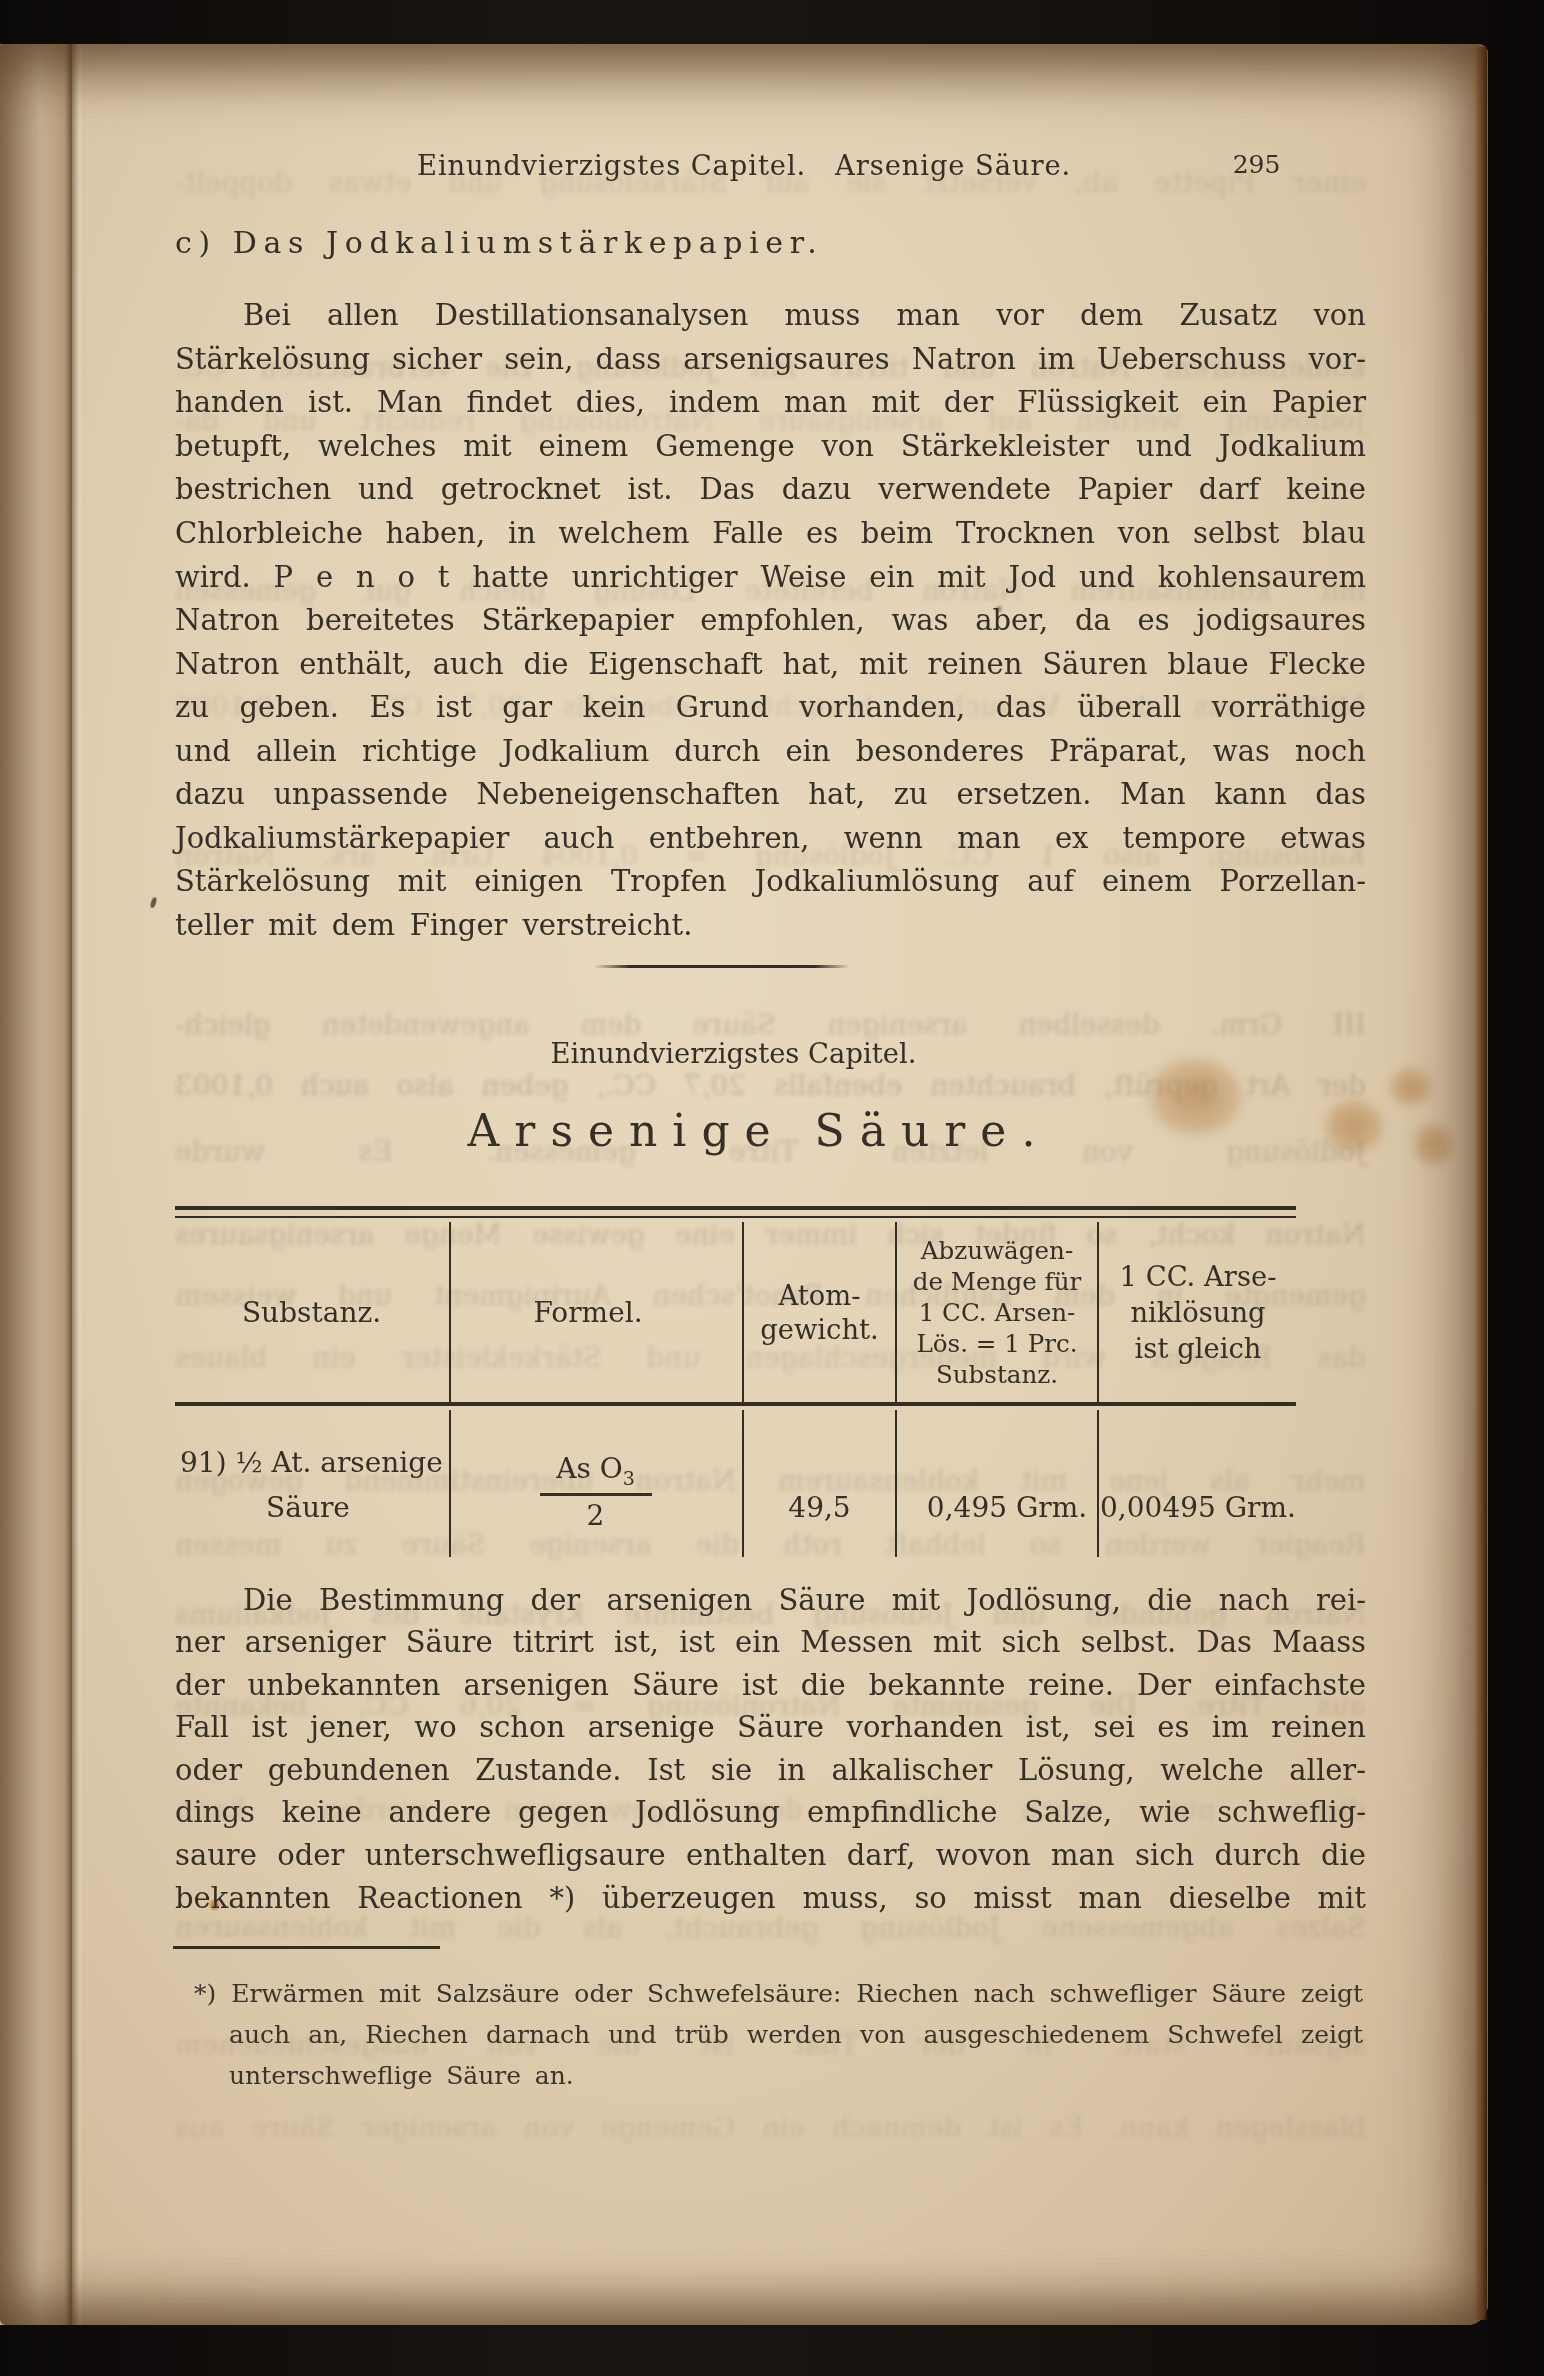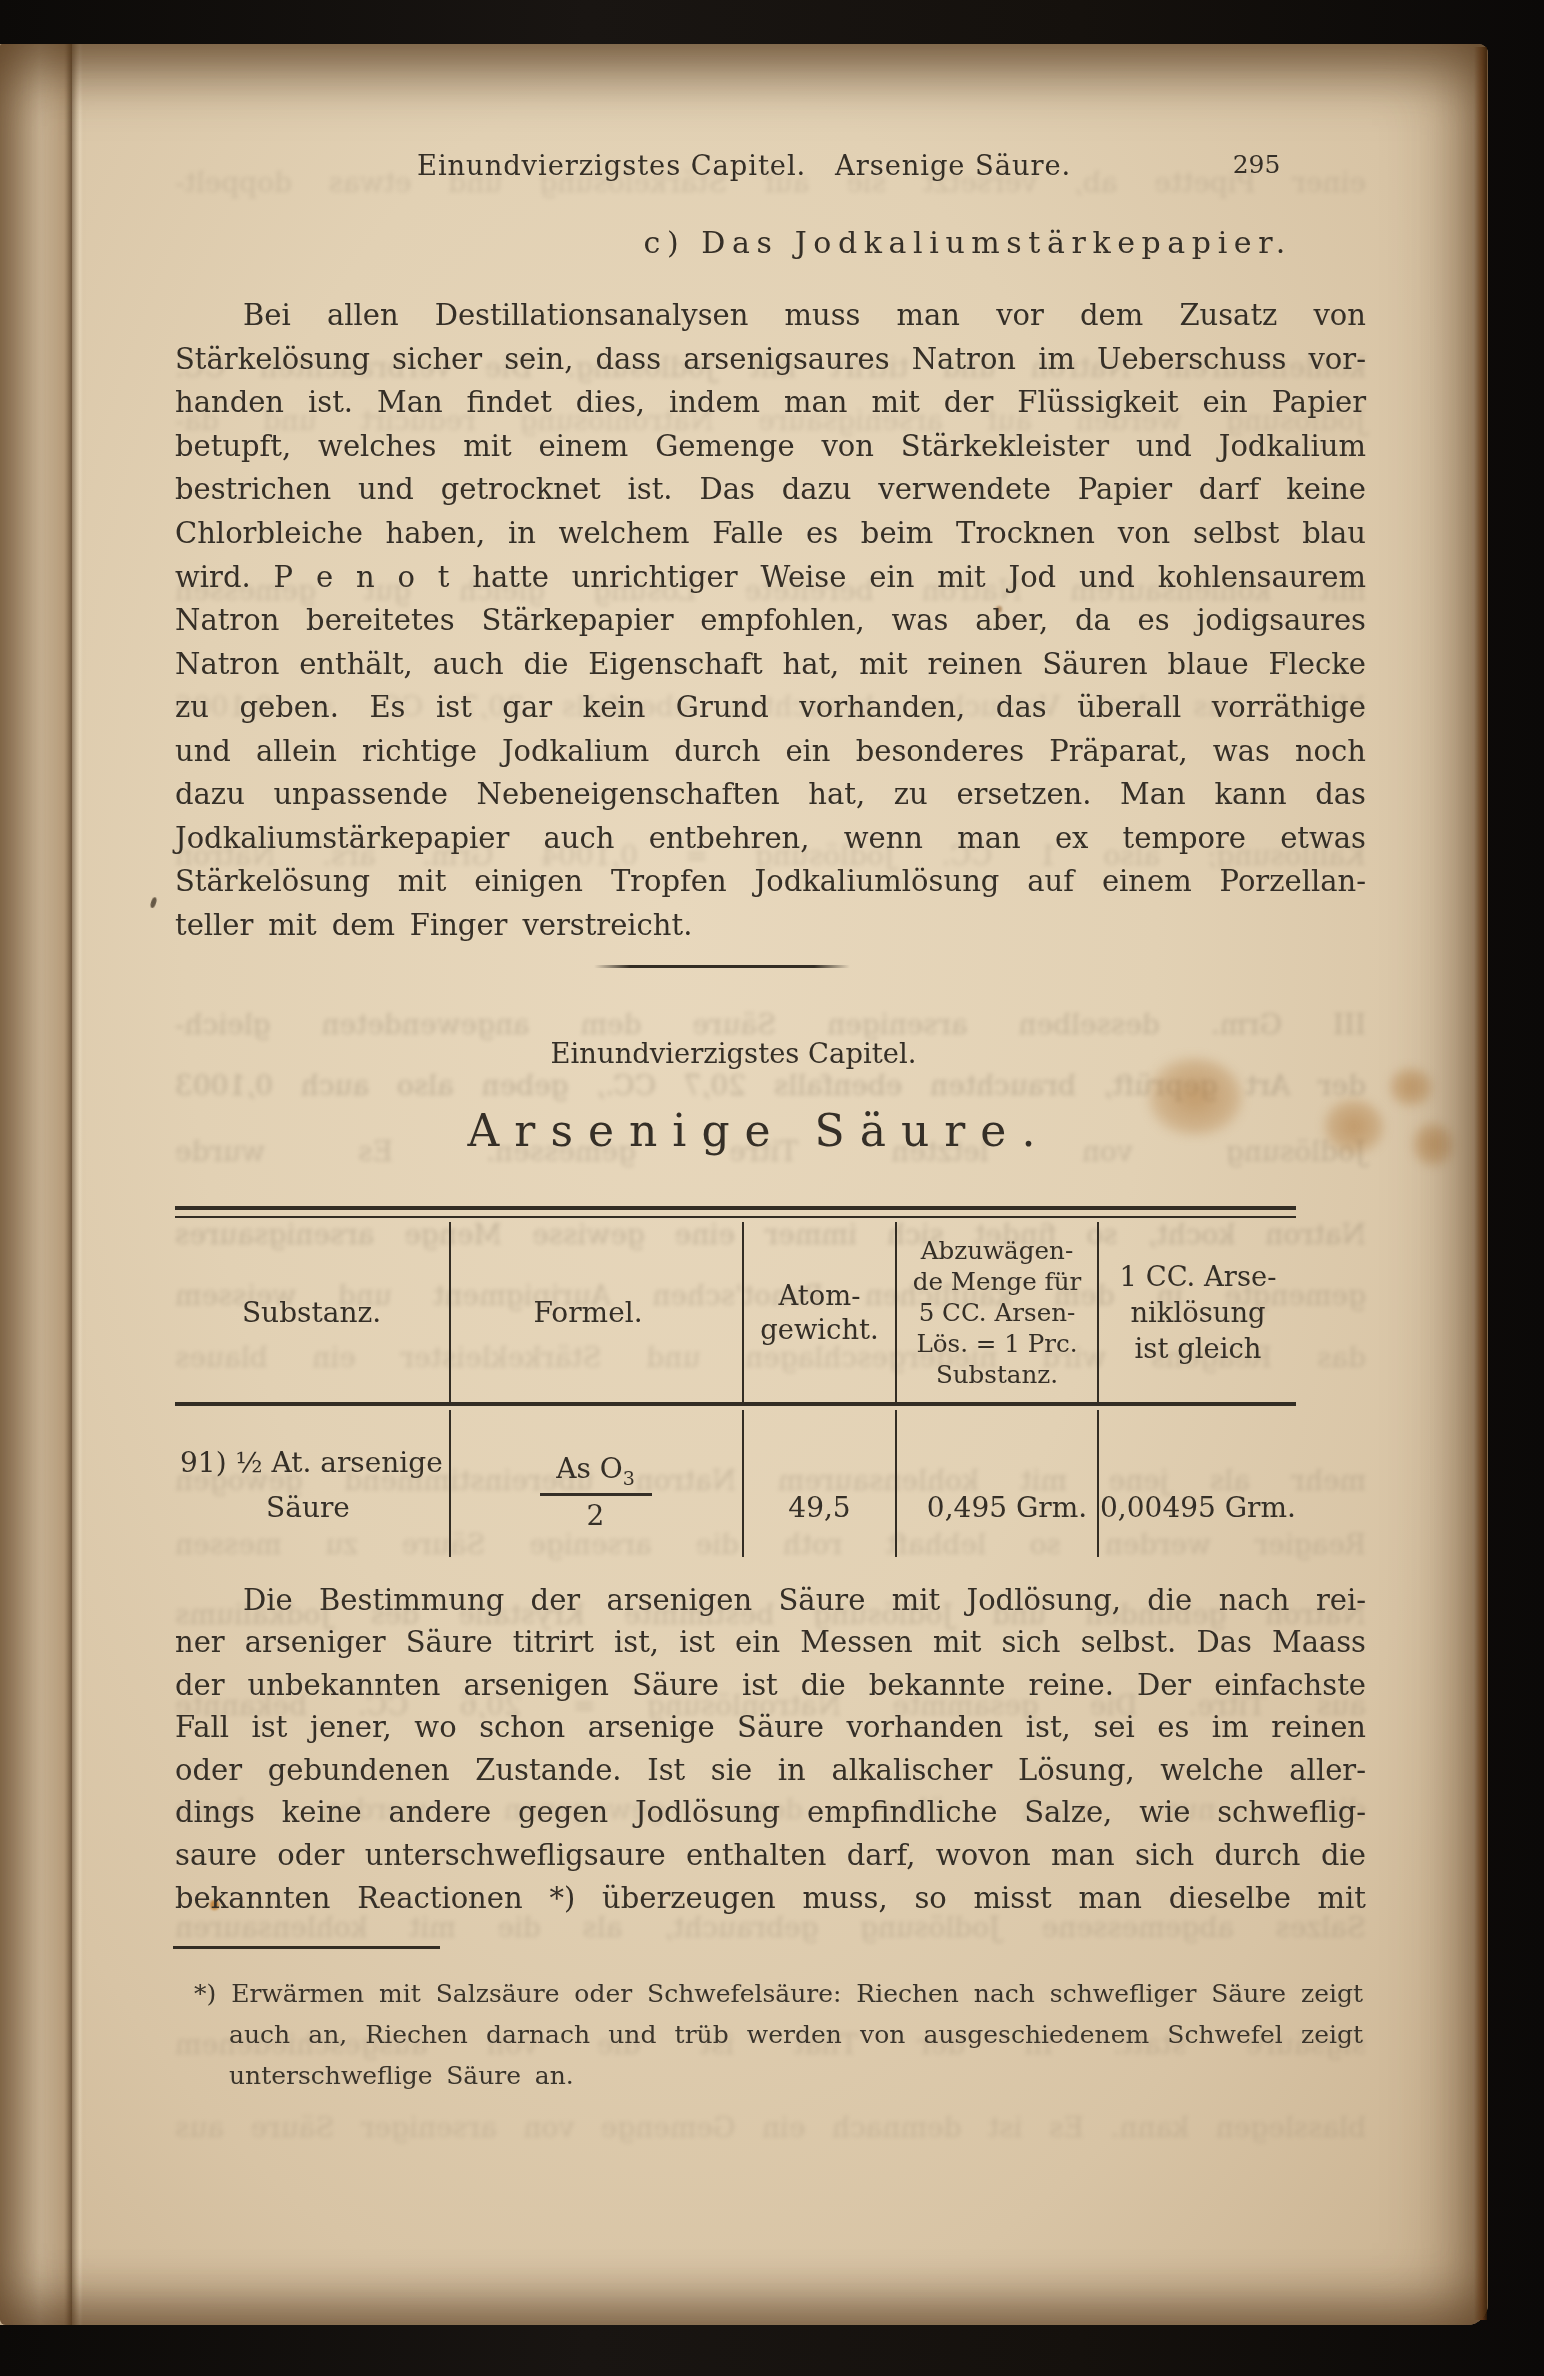--- a/index.html
+++ b/index.html
@@ -75,21 +75,21 @@
   <div class="stain s-a" style="left:1323px;top:1098px;width:62px;height:57px;"></div>
   <div class="stain s-a" style="left:1389px;top:1067px;width:44px;height:40px;"></div>
   <div class="stain s-a" style="left:1412px;top:1122px;width:42px;height:45px;"></div>
   <div class="speck" style="left:210px;top:1900px;width:8.5px;height:10.4px;background:rgba(190,120,40,.8);filter:blur(0.9px);"></div>
   <div class="speck" style="left:151px;top:897px;width:4.7px;height:11.4px;background:rgba(60,48,34,.75);transform:rotate(18deg);filter:blur(0.5px);"></div>
   <div class="speck" style="left:996px;top:606px;width:5.7px;height:5.7px;background:rgba(150,100,50,.6);filter:blur(0.9px);"></div>
 
   <div class="abs ink rh" style="left:417px;top:150px;width:625px;text-align:center;">Einundvierzigstes Capitel.   Arsenige Säure.</div>
   <div class="abs ink" style="left:1209px;top:150px;width:95px;font-size:25px;text-align:center;">295</div>
 
-  <div class="abs ink" style="left:175px;top:225px;width:1117px;text-align:right;font-size:30px;letter-spacing:6.6px;">c) Das Jodkaliumstärkepapier.</div>
+  <div class="abs ink" style="left:175px;top:225px;width:1117px;text-align:left;font-size:30px;letter-spacing:6.6px;">c) Das Jodkaliumstärkepapier.</div>
 
   <div class="ln ind" style="top:293px;">Bei allen Destillationsanalysen muss man vor dem Zusatz von</div>
   <div class="ln" style="top:337px;">Stärkelösung sicher sein, dass arsenigsaures Natron im Ueberschuss vor-</div>
   <div class="ln" style="top:380px;">handen ist. Man findet dies, indem man mit der Flüssigkeit ein Papier</div>
   <div class="ln" style="top:424px;">betupft, welches mit einem Gemenge von Stärkekleister und Jodkalium</div>
   <div class="ln" style="top:467px;">bestrichen und getrocknet ist. Das dazu verwendete Papier darf keine</div>
   <div class="ln" style="top:511px;">Chlorbleiche haben, in welchem Falle es beim Trocknen von selbst blau</div>
   <div class="ln" style="top:555px;">wird. P e n o t hatte unrichtiger Weise ein mit Jod und kohlensaurem</div>
   <div class="ln" style="top:598px;">Natron bereitetes Stärkepapier empfohlen, was aber, da es jodigsaures</div>
   <div class="ln" style="top:642px;">Natron enthält, auch die Eigenschaft hat, mit reinen Säuren blaue Flecke</div>
@@ -119,21 +119,21 @@
     <div class="thc" style="left:450px;top:1222px;width:276px;height:181px;font-size:28px;">
       <span>Formel.</span>
     </div>
     <div class="thc" style="left:744px;top:1222px;width:151px;height:181px;font-size:27.4px;line-height:34px;">
       <span>Atom-</span>
       <span>gewicht.</span>
     </div>
     <div class="thc" style="left:897px;top:1222px;width:200px;height:181px;font-size:24.6px;line-height:31px;">
       <span>Abzuwägen-</span>
       <span>de Menge für</span>
-      <span>5 CC. Arsen-</span>
+      <span>1 CC. Arsen-</span>
       <span>Lös. = 1 Prc.</span>
       <span>Substanz.</span>
     </div>
     <div class="thc" style="left:1099px;top:1222px;width:198px;height:181px;font-size:27.4px;line-height:36px;">
       <span>1 CC. Arse-</span>
       <span>niklösung</span>
       <span>ist gleich</span>
     </div>
 
     <div class="abs rule" style="left:175px;top:1402px;width:1121px;height:3.8px;"></div>

